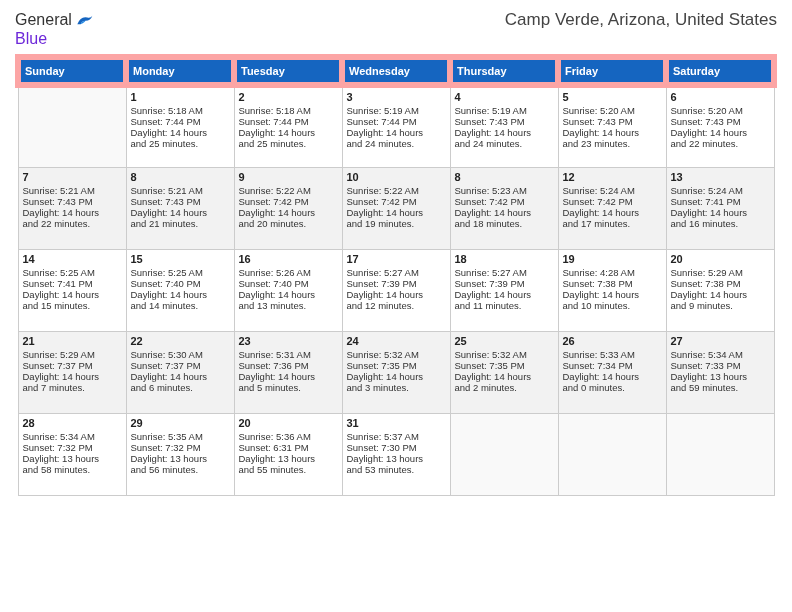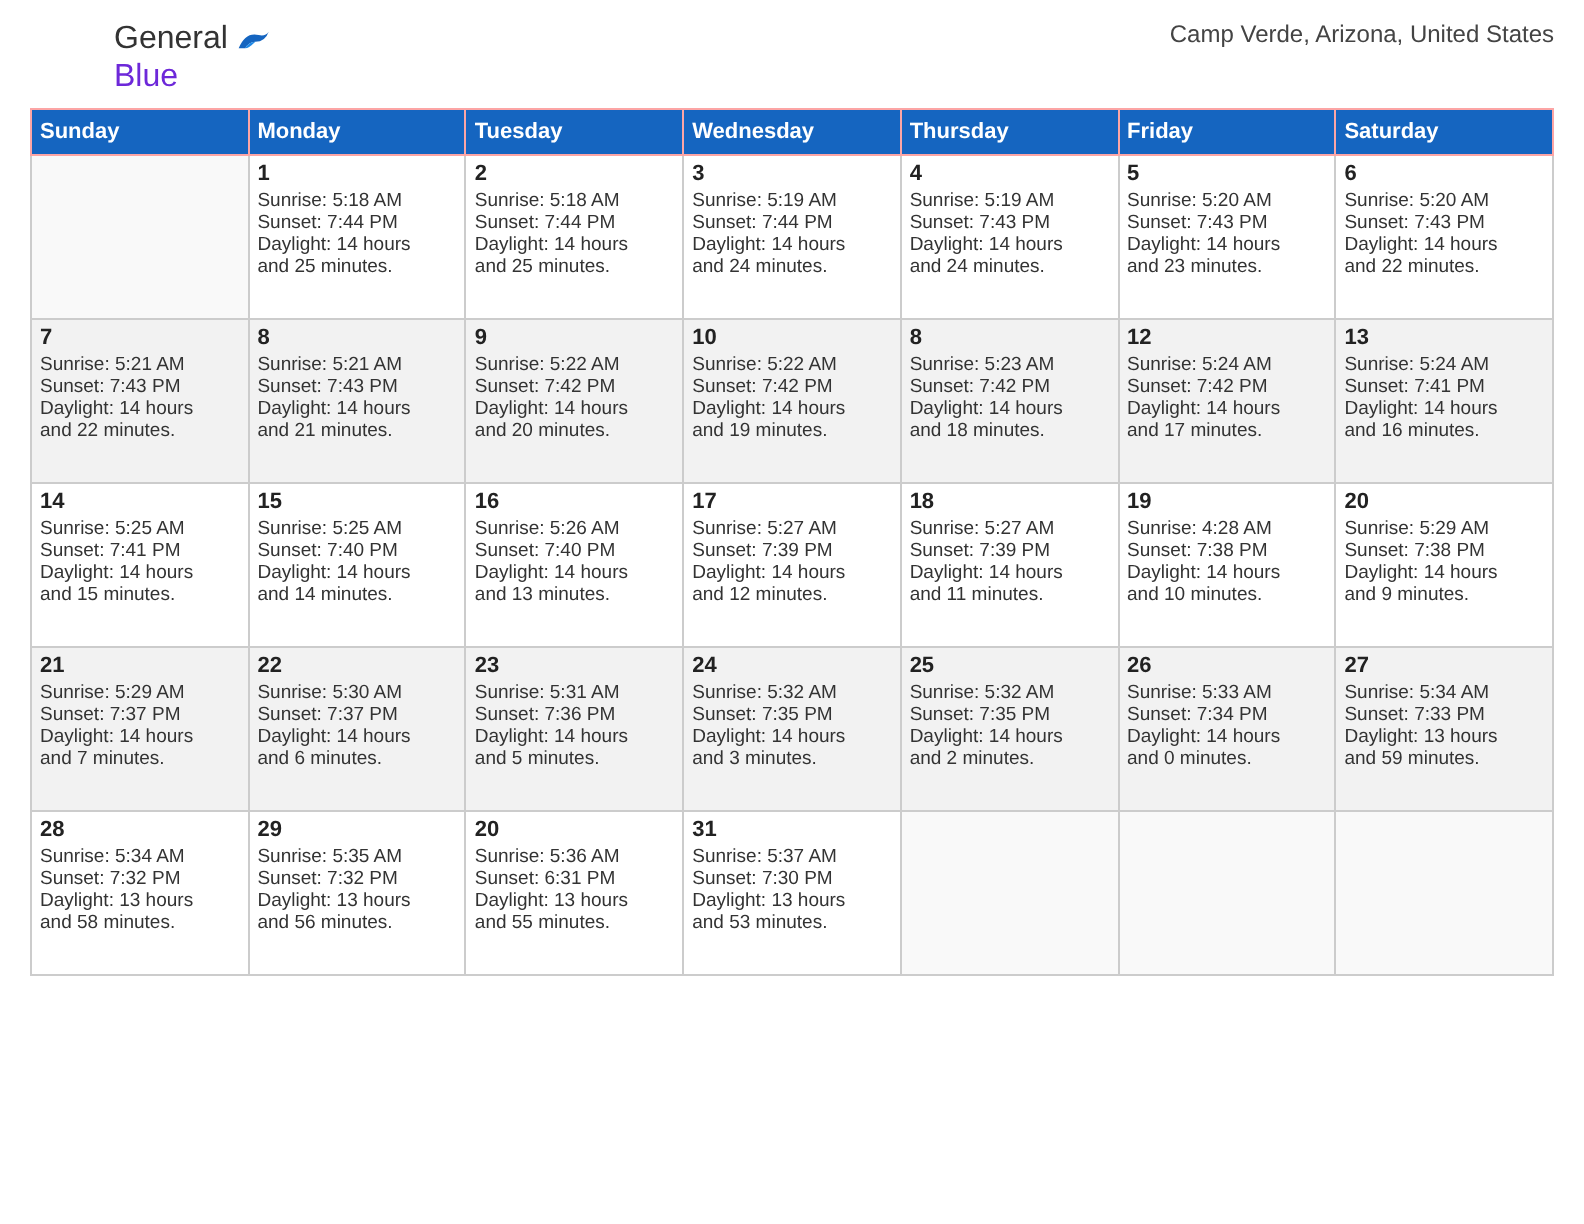--- a/index.html
+++ b/index.html
@@ -17,55 +17,54 @@
     }
     .header {
       display: flex;
       justify-content: space-between;
       align-items: flex-start;
       margin-bottom: 6px;
     }
     .logo {
       display: flex;
       align-items: center;
-      margin-left: 42px;
     }
     .logo-general { color: #333; }
     .logo-blue { color: #6d28d9; }
     .logo-icon {
       width: 20px;
       height: 20px;
       margin-left: 2px;
     }
     .title-block {
       text-align: right;
     }
     .month-title {
       font-size: 36px;
       font-weight: bold;
       color: #222;
       line-height: 1.1;
     }
     .location {
-      font-size: 12px;
+      font-size: 17px;
       color: #444;
     }
     table {
       width: 100%;
       border-collapse: collapse;
       table-layout: fixed;
     }
     th {
       background-color: #1565c0;
       color: #fff;
       font-size: 11px;
       font-weight: bold;
       padding: 5px 4px;
       text-align: left;
-      border: 1px solid #fca5a5;
+      border: 6px solid #fca5a5;
     }
     td {
       border: 1px solid #ccc;
       vertical-align: top;
       padding: 3px 4px;
       font-size: 9.5px;
       color: #333;
       height: 82px;
     }
     .day-num {

